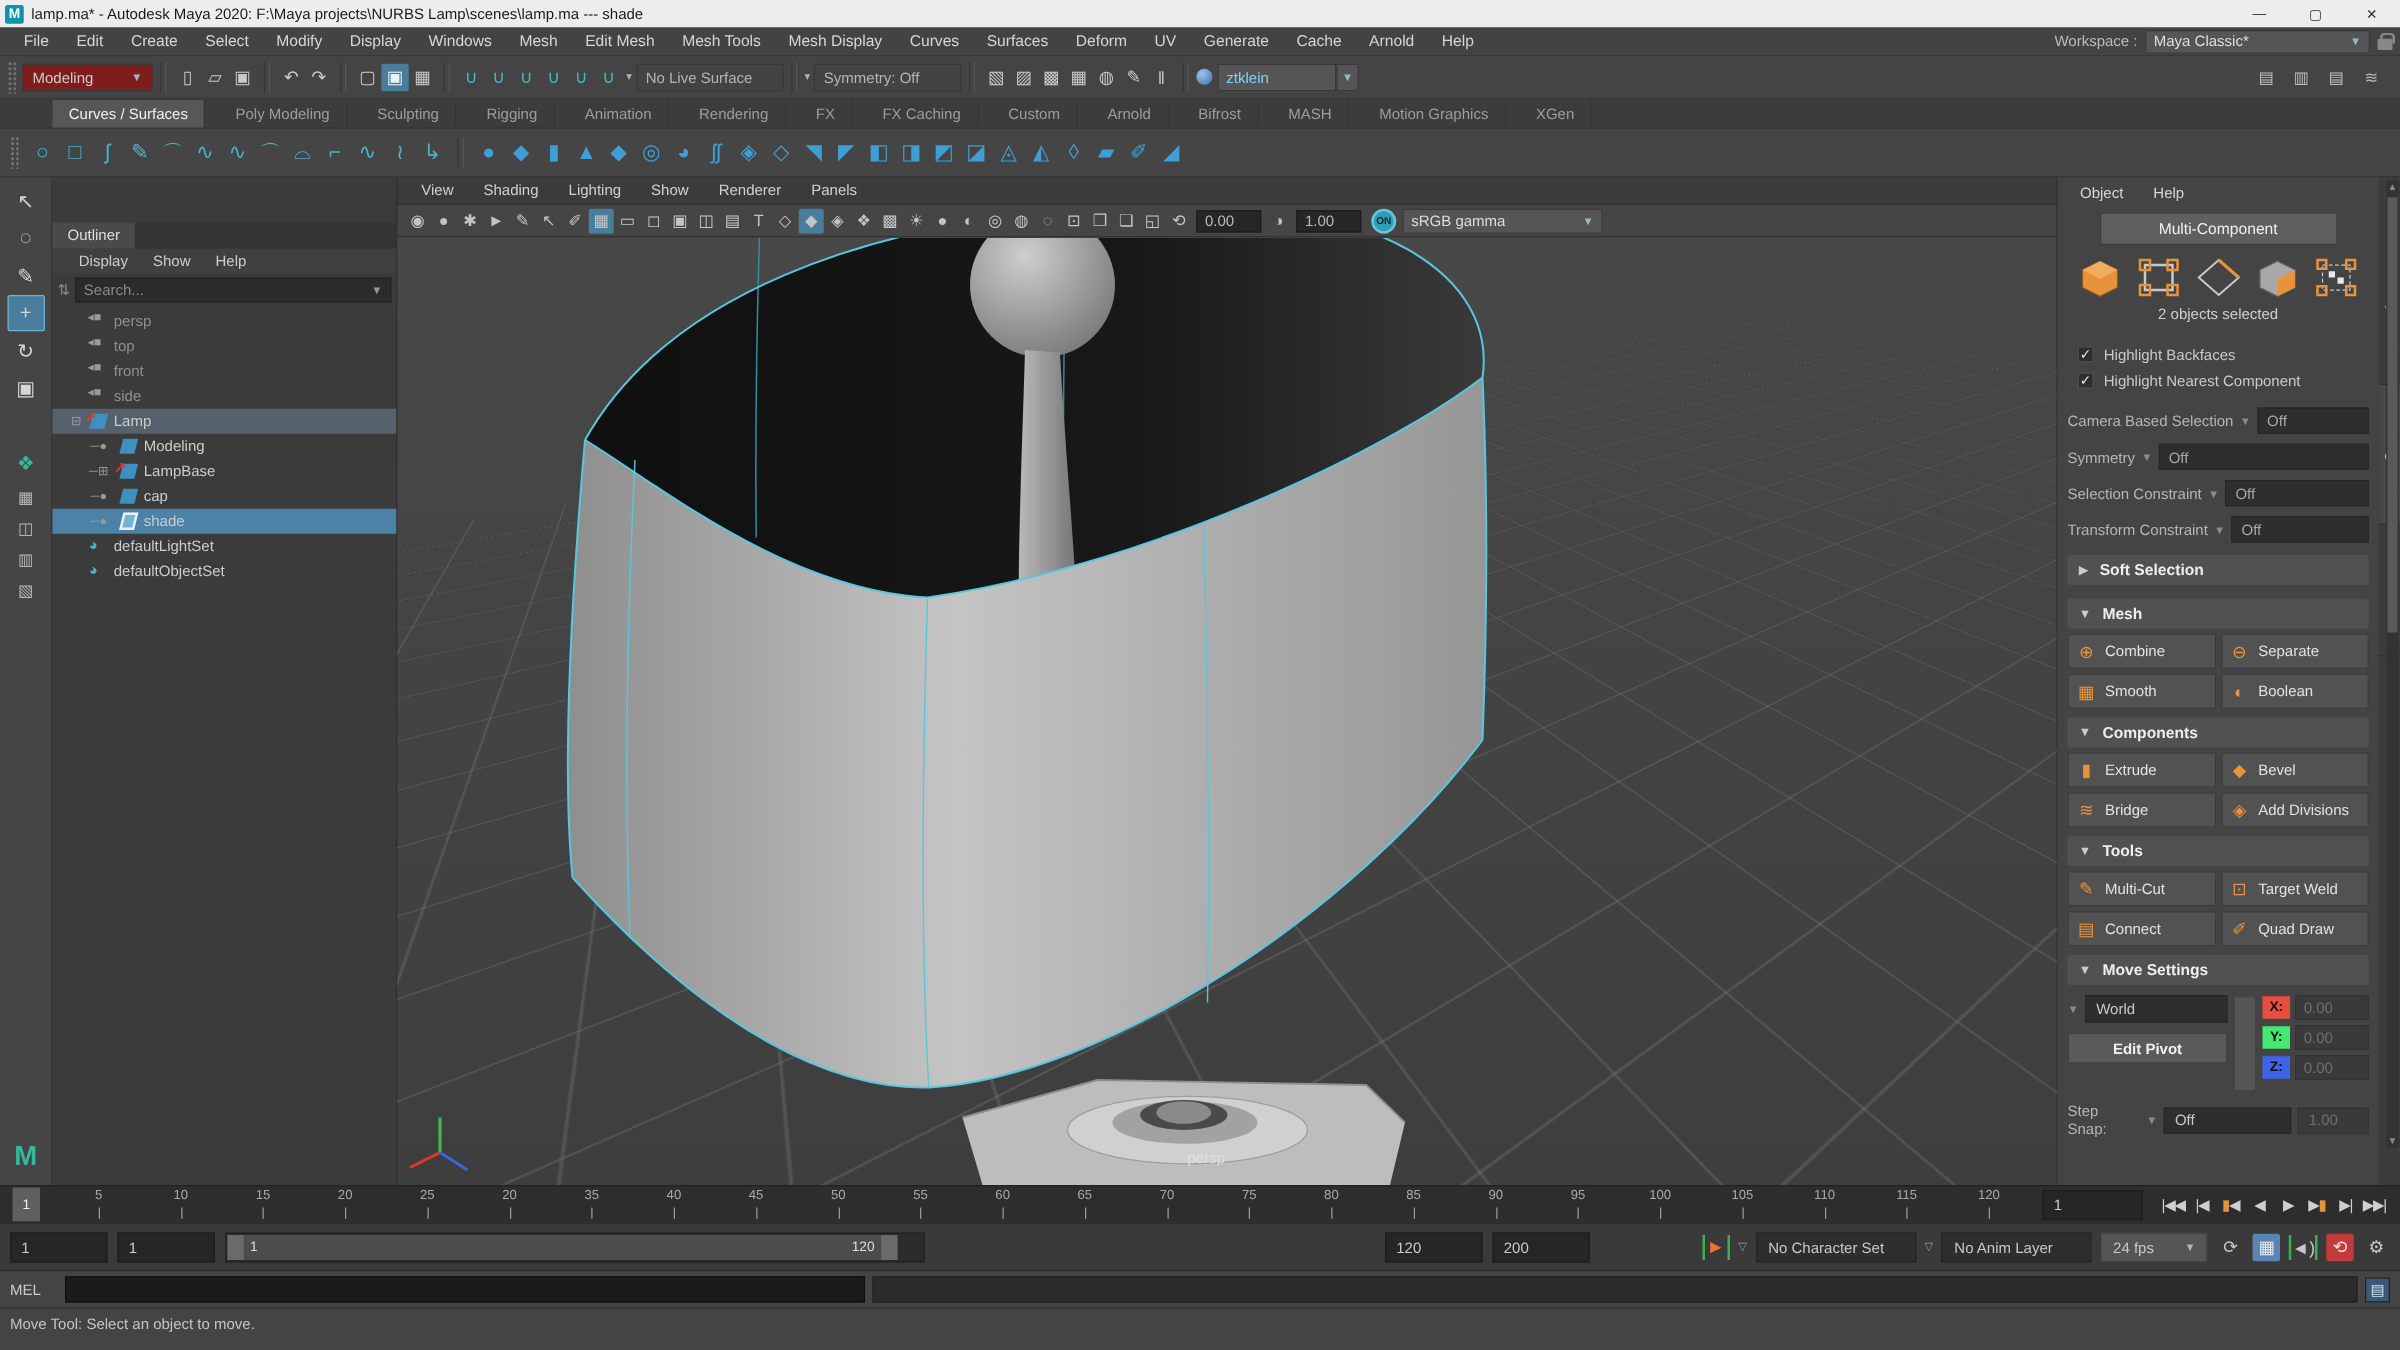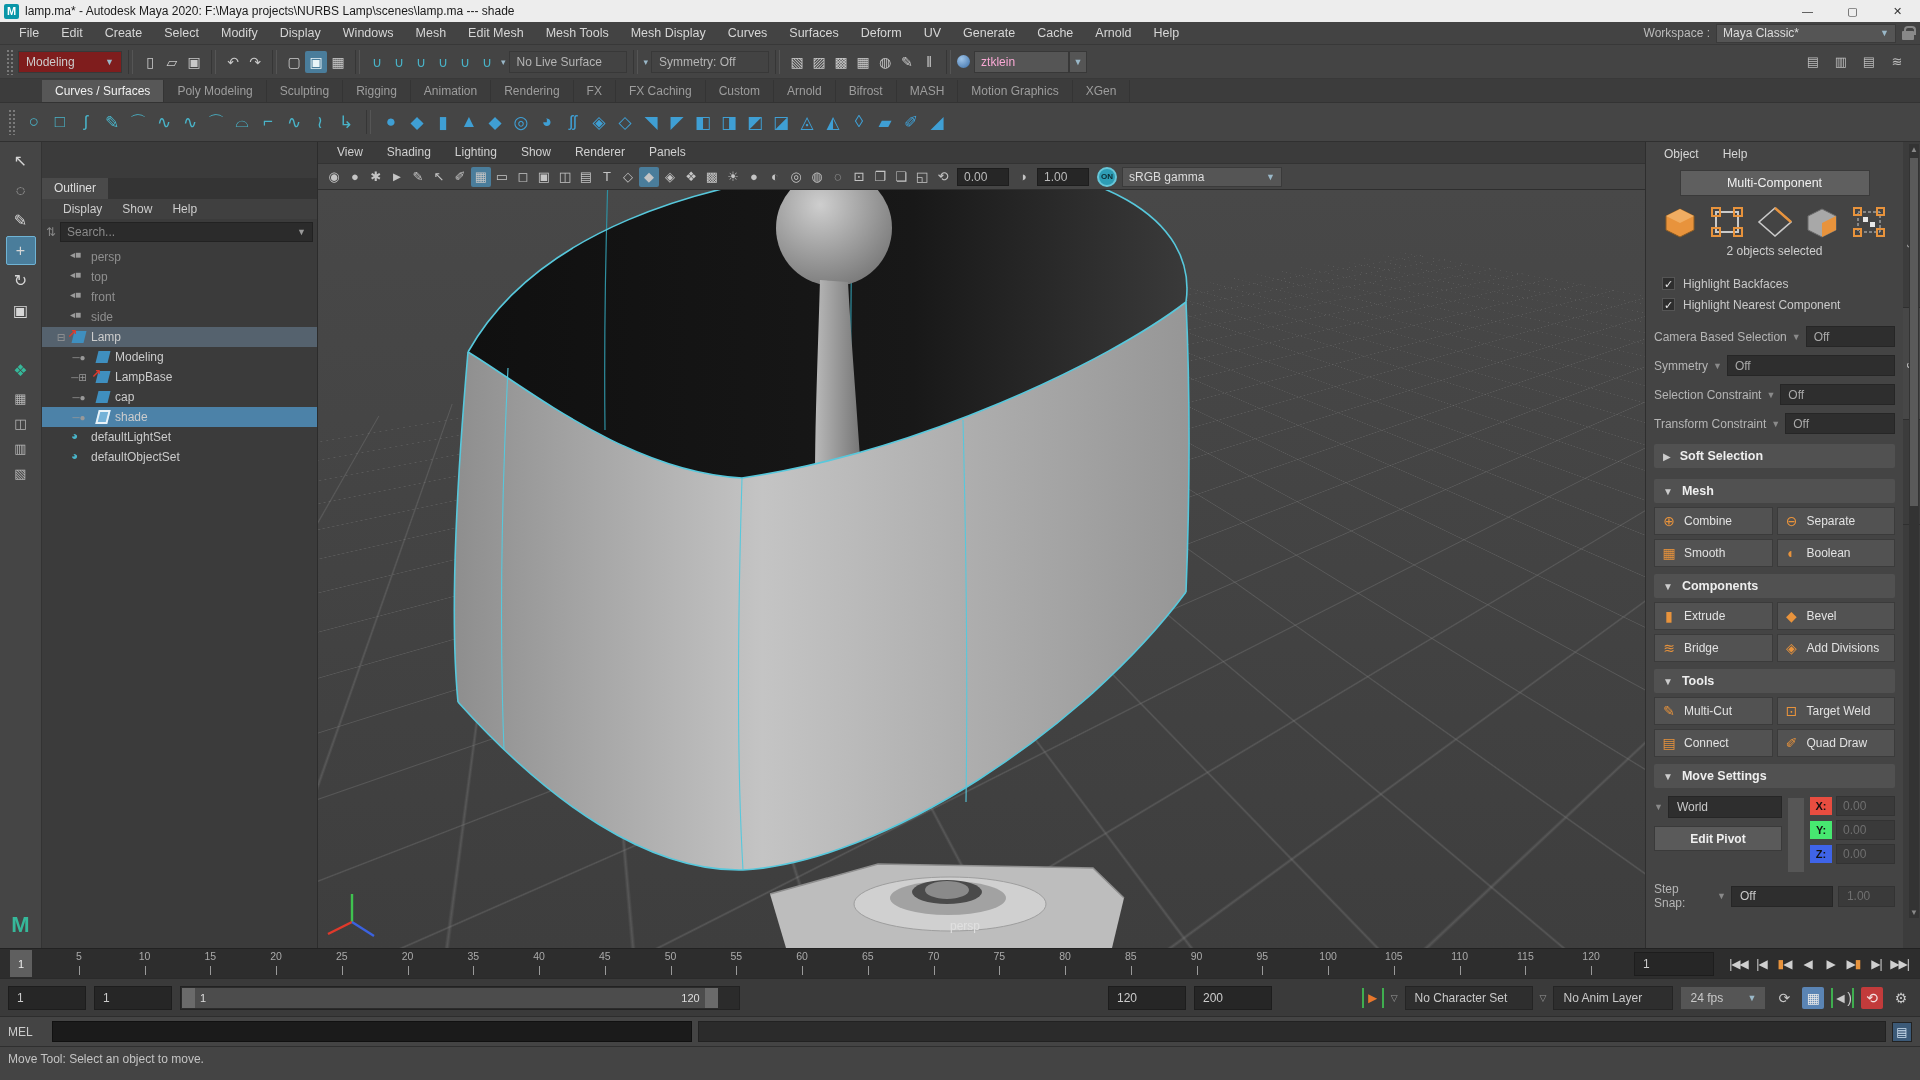--- a/index.html
+++ b/index.html
@@ -37,30 +37,30 @@
   .sl-field { height:22px; background:#7f1d1d; border:1px solid #383838; color:#ccc; display:flex;
     align-items:center; padding:0 7px; }
   .sl-dark { background:#434343; color:#b5b5b5; }
   .sep { width:5px; height:24px; border-left:1px solid #363636; border-right:1px solid #555; margin:0 3px;}
   .icon-btn { min-width:22px; height:22px; display:flex; align-items:center; justify-content:center;
     color:#c9c9c9; font-size:14px; }
   .icon-btn[data-hl="true"] { background:#4a7d9b; border-radius:2px; color:#e8f4f8; }
   .teal { color:#49b4c9; }
   #user-box { display:flex; align-items:center; }
   #user-sphere { width:13px; height:13px; border-radius:50%; background:radial-gradient(circle at 35% 30%, #9fc4e8, #3a6ea8); margin-right:4px;}
-  #user-field { width:95px; height:22px; background:#555; border:1px solid #383838; color:#f9a8d4;
+  #user-field { width:95px; height:22px; background:#555; border:1px solid #383838; color:#7dd3fc;
     display:flex; align-items:center; padding:0 6px;}
   .mini-dd { width:18px; height:22px; background:#555; border:1px solid #383838; display:flex;
     align-items:center; justify-content:center; }
   #sl-right { margin-left:auto; display:flex; gap:6px; padding-right:8px; }
   #sl-right .icon-btn { font-size:13px; color:#bdbdbd; }
 
   
   #shelf-tabs { position:absolute; left:0; top:79px; width:100%; height:24px; background:#3c3c3c;
-    display:flex; align-items:flex-end; padding-left:42px; border-bottom:1px solid #333;}
+    display:flex; align-items:flex-end; padding-left:42px; border-bottom:1px solid #333;gap:11px;}
   .shelf-tab { padding:4px 13px; font-size:12px; color:#9d9d9d; border-right:1px solid #343434; }
   .shelf-tab[data-active="true"] { background:#575757; color:#f0f0f0; }
   #shelf { position:absolute; left:0; top:103px; width:100%; height:39px; background:#454545;
     display:flex; align-items:center; gap:4px; padding-left:6px; border-bottom:1px solid #303030;}
   .shelf-icon { width:26px; height:30px; display:flex; align-items:center; justify-content:center;
     font-size:17px; color:#49b4c9; }
   .shelf-icon.surf { color:#3f9fd4; }
 
   
   #main { position:absolute; left:0; top:142px; width:1920px; height:806px; display:flex; }

